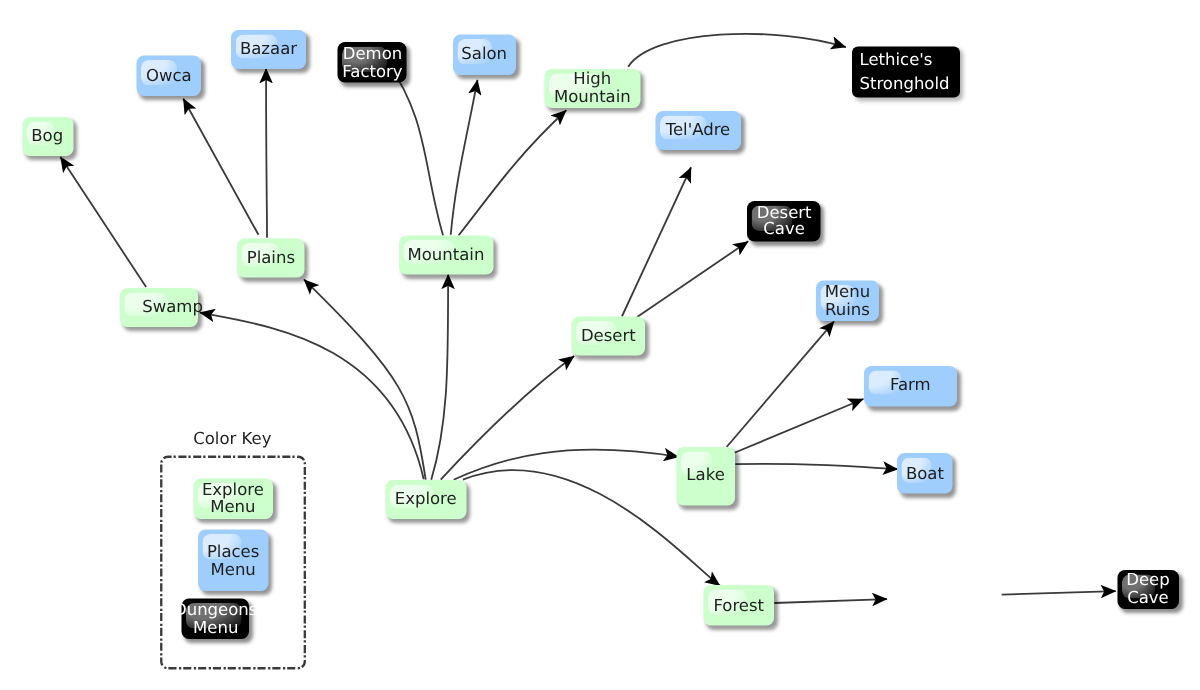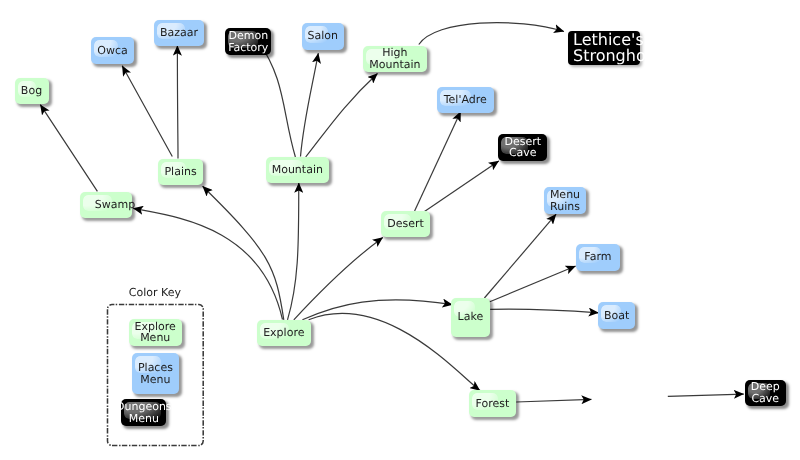--- a/index.html
+++ b/index.html
@@ -104,27 +104,27 @@
           <span class="ln">Salon</span>
         </div>
       </div>
       <div class="node n-explore" style="left: 363px; top: 45.5px; width: 63.8px; height: 26.5px;">
         <div class="gloss" style="width: 35.09px; height: 16.43px;"></div>
         <div class="txt">
           <span class="ln">High</span>
           <span class="ln">Mountain</span>
         </div>
       </div>
-      <div class="node n-dungeons flat" style="left: 568px; top: 31px; width: 72px; height: 34px; font-size: 16px; line-height: 16px; border-radius: 4px; align-items: flex-start; text-align: left; padding-left: 5px;">
+      <div class="node n-dungeons flat" style="left: 568px; top: 31px; width: 72px; height: 34px; font-size: 11px; line-height: 16px; border-radius: 4px; align-items: flex-start; text-align: left; padding-left: 5px;">
         <div class="txt">
           <span class="ln">Lethice's</span>
           <span class="ln">Stronghold</span>
         </div>
       </div>
-      <div class="node n-places" style="left: 436.7px; top: 87px; width: 57.2px; height: 26.3px;">
+      <div class="node n-places" style="left: 436.7px; top: 74px; width: 57.2px; height: 26.3px;">
         <div class="gloss" style="width: 31.46px; height: 16.306px;"></div>
         <div class="txt">
           <span class="ln">Tel'Adre</span>
         </div>
       </div>
       <div class="node n-dungeons" style="left: 498.3px; top: 134.3px; width: 48.9px; height: 26.3px;">
         <div class="gloss" style="width: 26.895px; height: 16.306px;"></div>
         <div class="txt">
           <span class="ln">Desert</span>
           <span class="ln">Cave</span>
@@ -154,21 +154,21 @@
         <div class="txt">
           <span class="ln">Swamp</span>
         </div>
       </div>
       <div class="node n-explore" style="left: 381px; top: 211.1px; width: 49.1px; height: 26.1px;">
         <div class="gloss" style="width: 27.005px; height: 16.182px;"></div>
         <div class="txt">
           <span class="ln">Desert</span>
         </div>
       </div>
-      <div class="node n-places" style="left: 575.9px; top: 243.5px; width: 44px; height: 27.2px;">
+      <div class="node n-places" style="left: 575.9px; top: 243.5px; width: 62px; height: 27.2px;">
         <div class="gloss" style="width: 22.055px; height: 16.864px;"></div>
         <div class="txt">
           <span class="ln">Farm</span>
         </div>
       </div>
       <div class="node n-explore" style="left: 451px; top: 297.7px; width: 38.8px; height: 39px;">
         <div class="gloss" style="width: 21.34px; height: 16.74px;"></div>
         <div class="txt">
           <span class="ln">Lake</span>
         </div>

